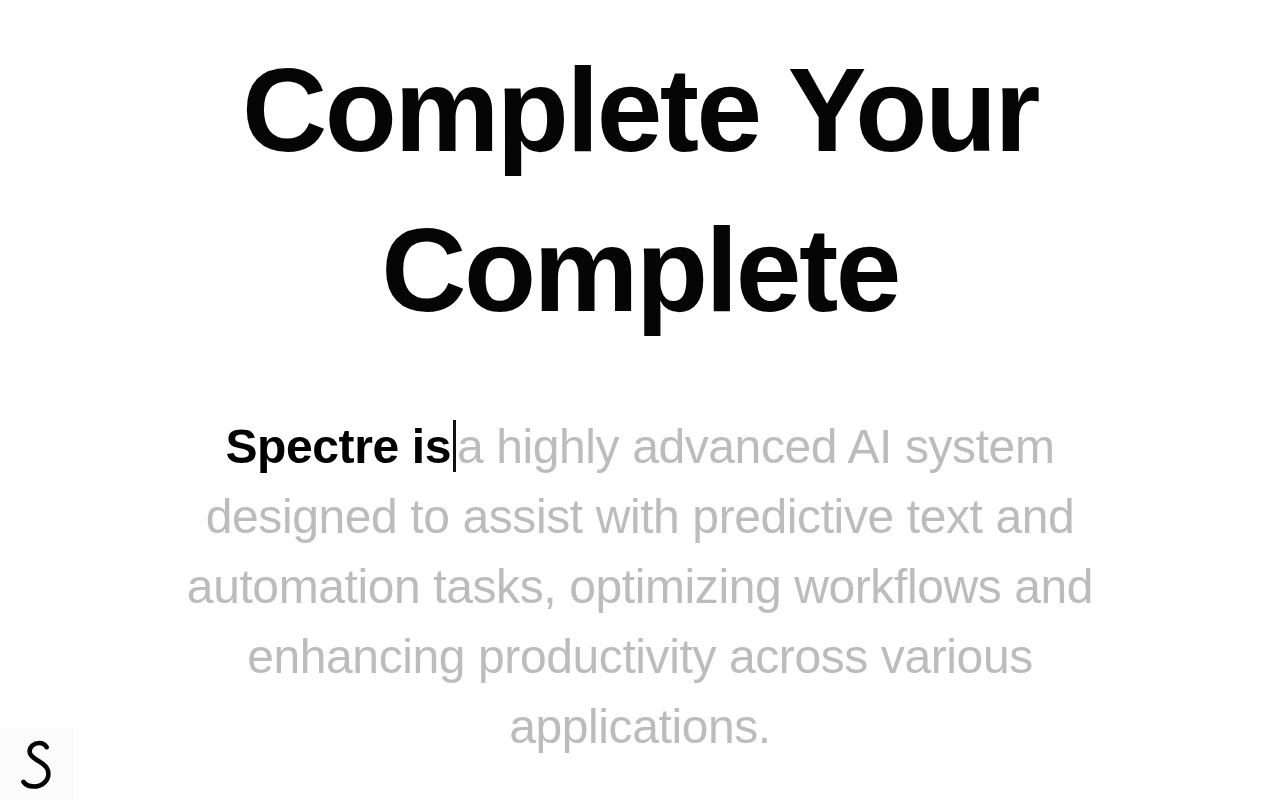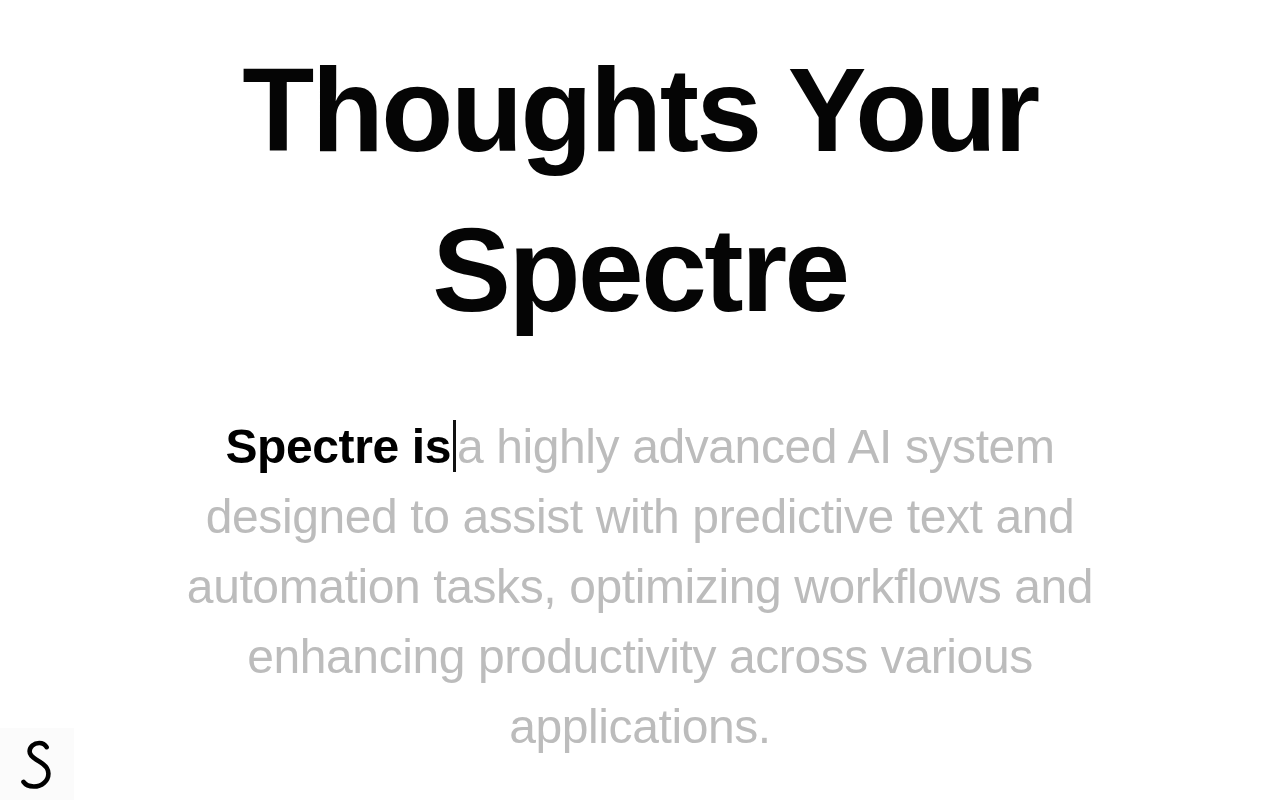--- a/index.html
+++ b/index.html
@@ -99,22 +99,22 @@
   .brand-mark svg {
     display: block;
   }
 </style>
 </head>
 <body>
 
 <div class="page">
 
   <h1 class="hero-heading">
-    <span class="line">Thoughts Your</span>
-    <span class="line">Spectre</span>
+    <span class="line">Complete Your</span>
+    <span class="line">Complete</span>
   </h1>
 
   <div class="composer">
     <span class="typed-text">Spectre is</span><span class="text-cursor"></span><span class="ghost-text">a highly advanced AI system designed to assist with predictive text and automation tasks, optimizing workflows and enhancing productivity across various applications.</span>
   </div>
 
   <div class="brand-mark">
     <span>
       <svg width="44" height="52" viewBox="0 0 44 52" aria-hidden="true">
         <path d="M31.6 9.2c-1.5-2.6-4.2-4.2-7.4-4.2-5.3 0-9.6 3.6-9.6 8.3 0 3.4 2.2 5.6 6.4 8.2l4.1 2.5c5.6 3.4 8.3 6.6 8.3 11.4 0 7.3-6.3 13.1-14.6 13.1-4.6 0-8.4-1.8-10.3-4.6" fill="none" stroke="#000000" stroke-width="4.6" stroke-linecap="round" stroke-linejoin="round"></path>

